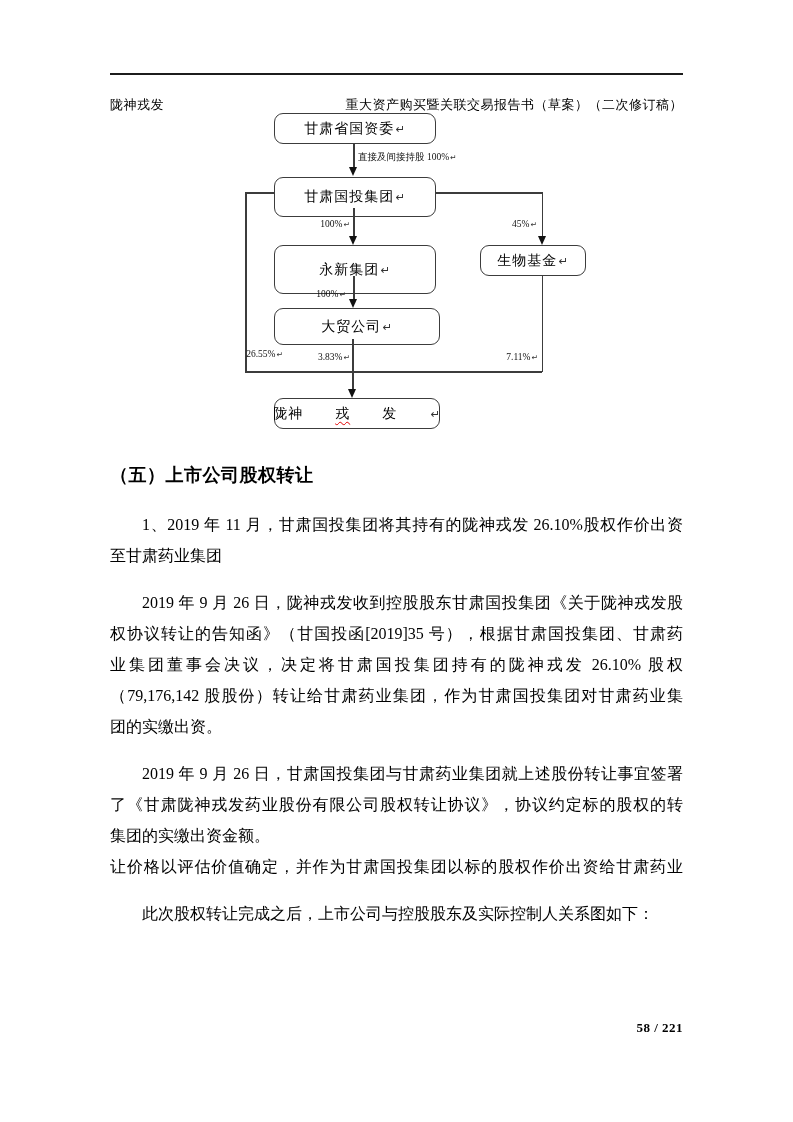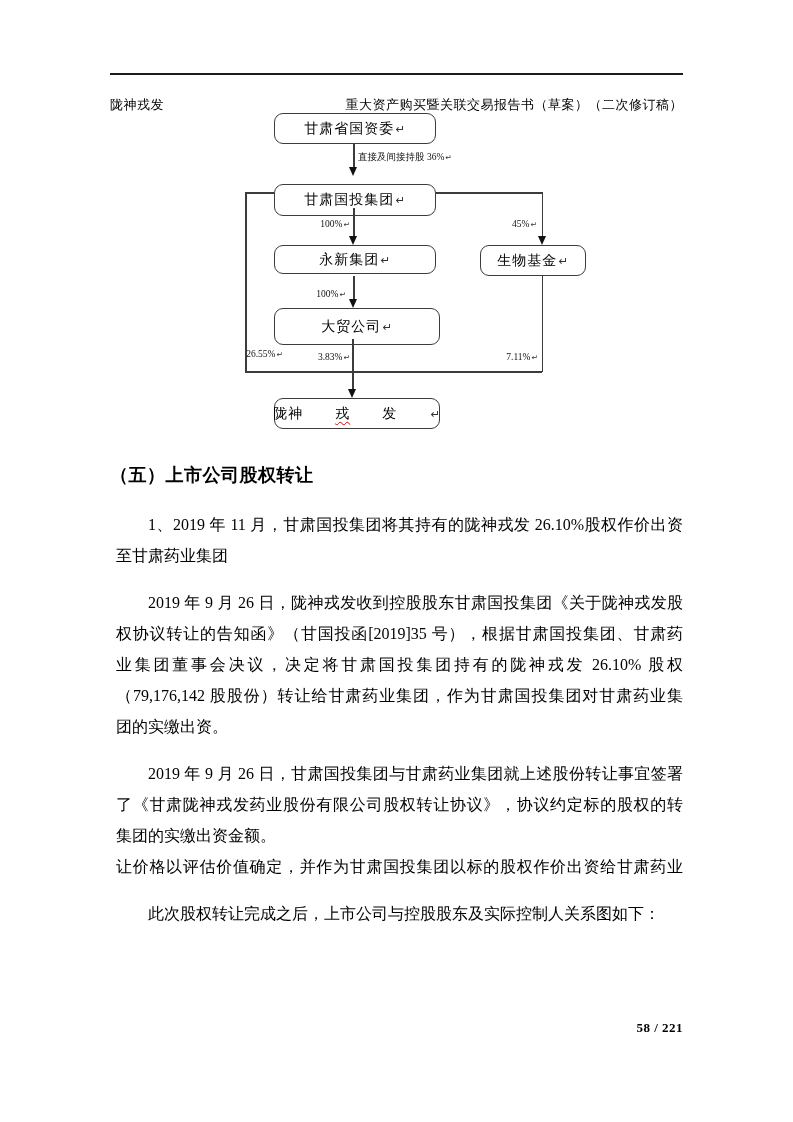--- a/index.html
+++ b/index.html
@@ -16,21 +16,21 @@
   .hline{position:absolute;height:1.5px;background:#3c3c3c;}
   .arrow-down{position:absolute;width:0;height:0;border-left:4.5px solid transparent;border-right:4.5px solid transparent;border-top:9px solid #111;}
   .dlabel{position:absolute;font-size:9.5px;color:#111;white-space:nowrap;}
   .ta-right{text-align:right;}
   .pilcrow{font-size:0.82em;color:#333;margin-left:1px;font-family:"DejaVu Sans",sans-serif;}
   .squiggle{text-decoration:underline;text-decoration-style:wavy;text-decoration-color:#e00000;text-decoration-thickness:1px;text-underline-offset:3px;}
 
   
   .section-heading{position:absolute;left:110px;top:463px;font-family:"Liberation Sans","DejaVu Sans",sans-serif;font-weight:bold;font-size:18px;letter-spacing:0.5px;}
   .body-text{position:absolute;left:110px;top:509px;width:573px;font-size:16px;}
-  .para{margin:0 0 16px 6px;}
+  .para{margin:0 0 16px 0;}
   .pline{line-height:31px;text-align:justify;text-align-last:justify;}
   .pline.last{text-align-last:left;}
   .pline.first{text-indent:32px;}
 
   
   .footer{position:absolute;right:110px;top:1020px;font-size:13px;font-weight:bold;letter-spacing:0.5px;}
 </style>
 </head>
 <body>
 
@@ -45,24 +45,24 @@
   <div>
 
     <div class="dbox" style="left:274px;top:113px;width:162px;height:31px;">
       <span>甘肃省国资委</span>
         <span class="pilcrow">↵</span>
     </div>
 
     <div class="vline" style="left:353px;top:144px;height:24px;"></div>
     <div class="arrow-down" style="left:349px;top:167px;"></div>
     <div class="dlabel" style="left:358px;top:151px;">
-      <span>直接及间接持股 36%</span><span class="pilcrow">↵</span>
+      <span>直接及间接持股 100%</span><span class="pilcrow">↵</span>
     </div>
 
-    <div class="dbox" style="left:274px;top:184px;width:162px;height:32px;">
+    <div class="dbox" style="left:274px;top:177px;width:162px;height:40px;">
       <span>甘肃国投集团</span>
         <span class="pilcrow">↵</span>
     </div>
 
     <div class="hline" style="left:245px;top:192px;width:29px;"></div>
     <div class="vline" style="left:245px;top:192px;height:180px;"></div>
     <div class="hline" style="left:245px;top:371px;width:297px;"></div>
     <div class="dlabel ta-right" style="left:203px;top:349px;width:40px;margin-left:40px;">
       <span>26.55%</span><span class="pilcrow">↵</span>
     </div>
@@ -73,21 +73,21 @@
     <div class="dlabel ta-right" style="left:503px;top:219px;width:34px;">
       <span>45%</span><span class="pilcrow">↵</span>
     </div>
 
     <div class="vline" style="left:353px;top:208px;height:28px;"></div>
     <div class="arrow-down" style="left:349px;top:236px;"></div>
     <div class="dlabel ta-right" style="left:314px;top:219px;width:36px;">
       <span>100%</span><span class="pilcrow">↵</span>
     </div>
 
-    <div class="dbox" style="left:274px;top:245px;width:162px;height:29px;">
+    <div class="dbox" style="left:274px;top:245px;width:162px;height:49px;">
       <span>永新集团</span>
         <span class="pilcrow">↵</span>
     </div>
     <div class="dbox" style="left:480px;top:245px;width:106px;height:31px;">
       <span>生物基金</span>
         <span class="pilcrow">↵</span>
     </div>
 
     <div class="vline" style="left:541.5px;top:276px;height:96px;"></div>
     <div class="dlabel ta-right" style="left:500px;top:352px;width:38px;">

